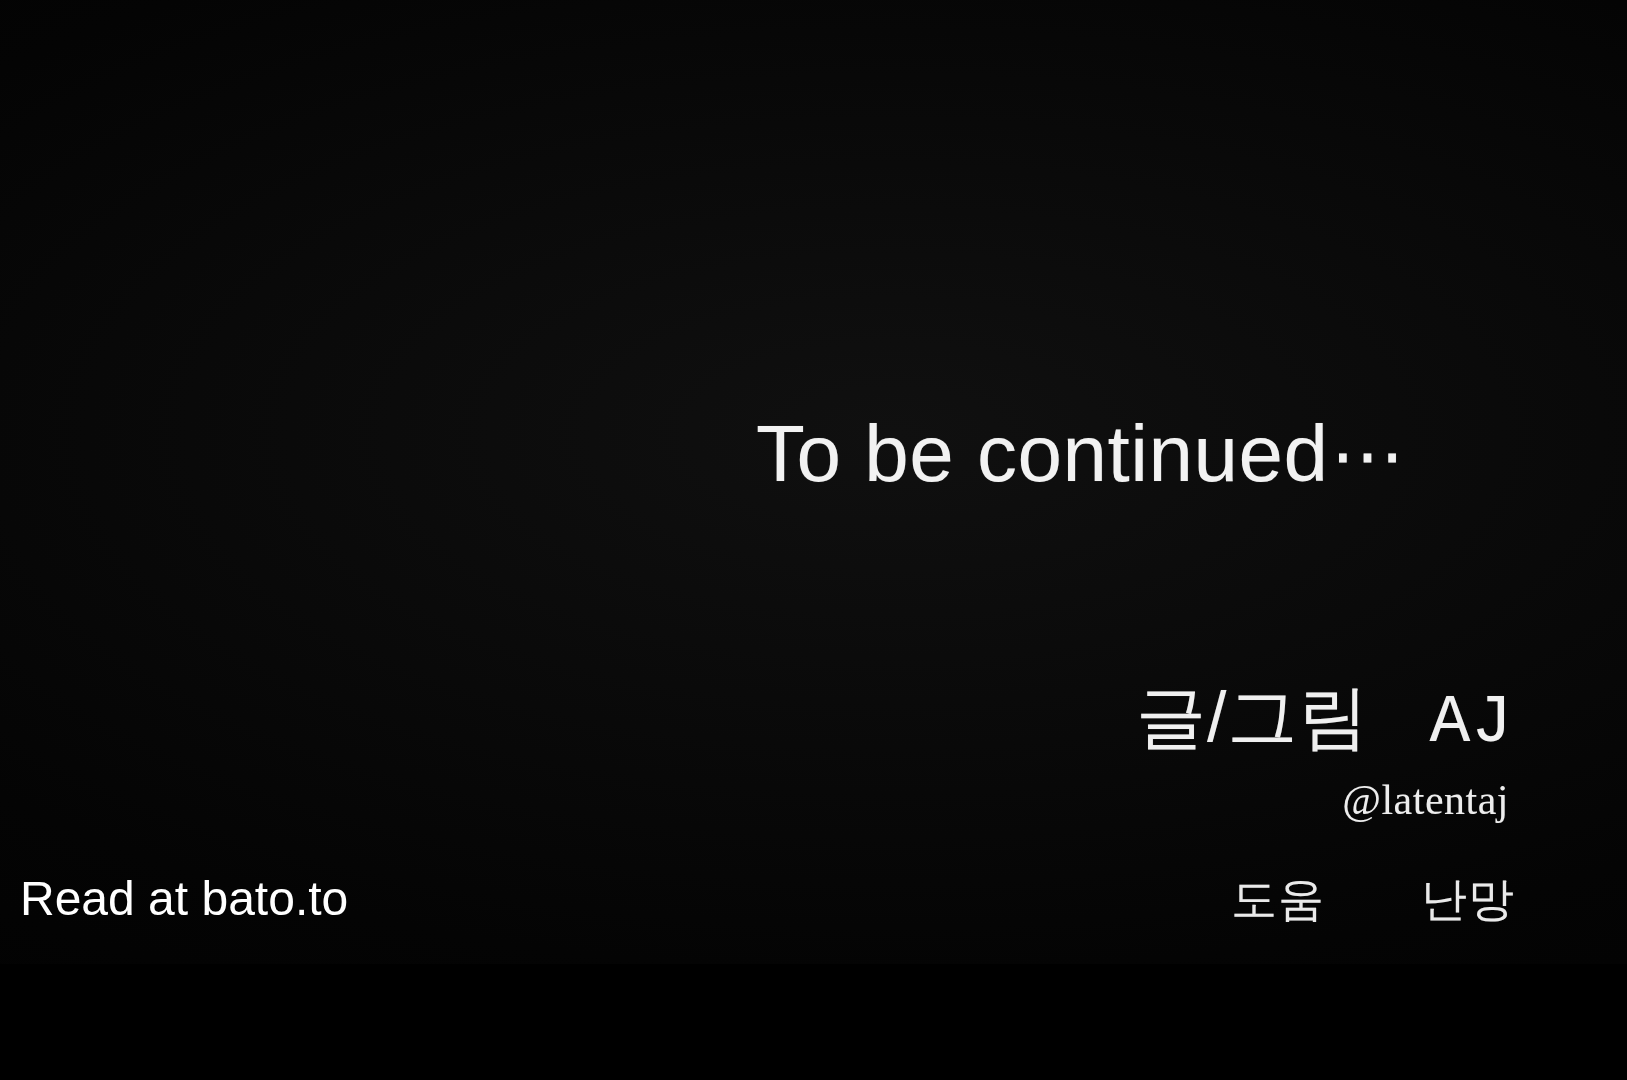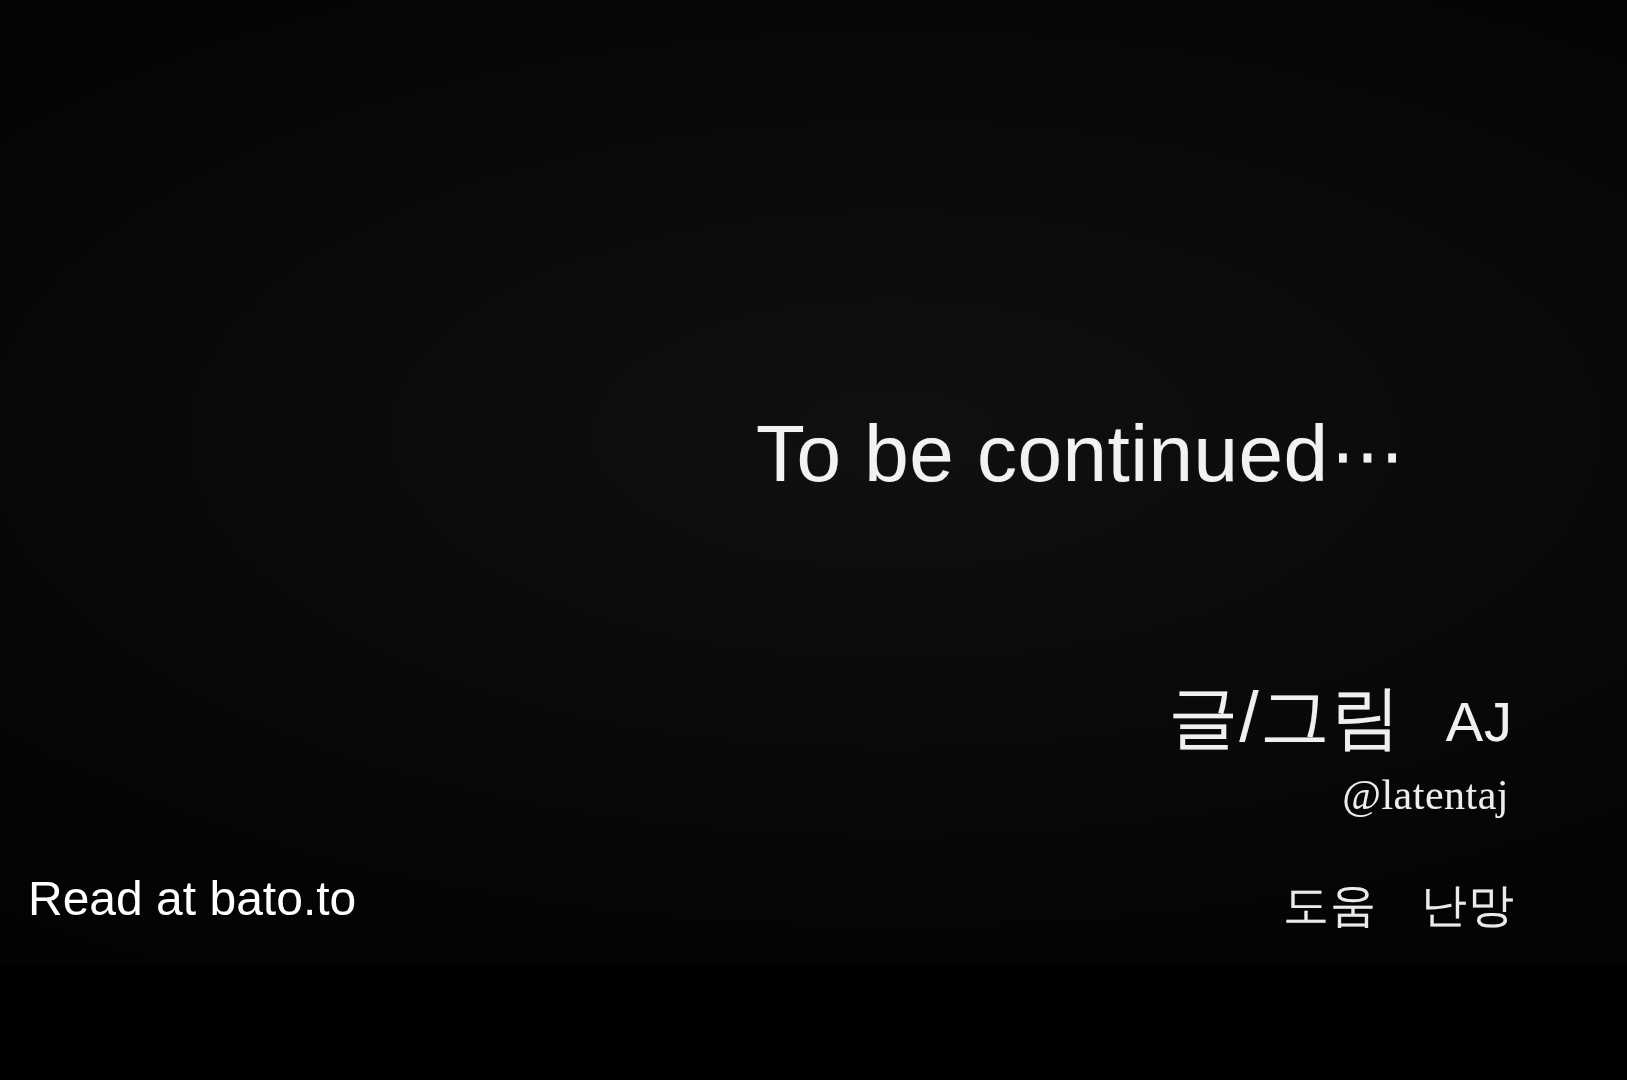--- a/index.html
+++ b/index.html
@@ -53,37 +53,37 @@
     right: 114px;
     top: 682px;
     text-align: right;
     width: 640px;
   }
 
   .credit-author-row {
     display: flex;
     justify-content: flex-end;
     align-items: baseline;
-    gap: 44px;
+    gap: 60px;
     white-space: nowrap;
   }
   .credit-role {
     color: #f0f0f0;
     font-family: "Liberation Sans", sans-serif;
     font-weight: 400;
     font-size: 70px;
     line-height: 1;
     letter-spacing: 1px;
     text-shadow: 0 0 1px rgba(255,255,255,0.25);
   }
   .credit-name {
     color: #f0f0f0;
-    font-family: Liberation Sans, sans-serif;
+    font-family: Liberation Mono, monospace;
     font-weight: 400;
-    font-size: 56px;
+    font-size: 68px;
     line-height: 1;
     letter-spacing: 1px;
     text-shadow: 0 0 1px rgba(255,255,255,0.25);
   }
 
   .credit-handle {
     margin-top: 22px;
     color: #ededed;
     font-family: "Liberation Serif", serif;
     font-weight: 400;
@@ -91,40 +91,40 @@
     line-height: 1;
     letter-spacing: 0.5px;
     text-align: right;
     padding-right: 4px;
     text-shadow: 0 0 1px rgba(255,255,255,0.22);
   }
 
   .helpers-row {
     position: absolute;
     right: 112px;
-    bottom: 36px;
+    bottom: 42px;
     display: flex;
     justify-content: center;
     align-items: baseline;
-    gap: 44px;
+    gap: 96px;
     white-space: nowrap;
   }
   .helper-item {
     color: #eaeaea;
     font-family: "Liberation Sans", sans-serif;
     font-weight: 400;
     font-size: 46px;
     line-height: 1;
     letter-spacing: 1px;
     text-shadow: 0 0 1px rgba(255,255,255,0.2);
   }
 
   .watermark {
     position: absolute;
-    left: 28px;
+    left: 20px;
     bottom: 36px;
     color: #ffffff;
     font-family: "Liberation Sans", sans-serif;
     font-weight: 400;
     font-size: 48px;
     line-height: 1.18;
     letter-spacing: 0px;
   }
   .watermark-line { display: block; white-space: nowrap; }
 </style>

